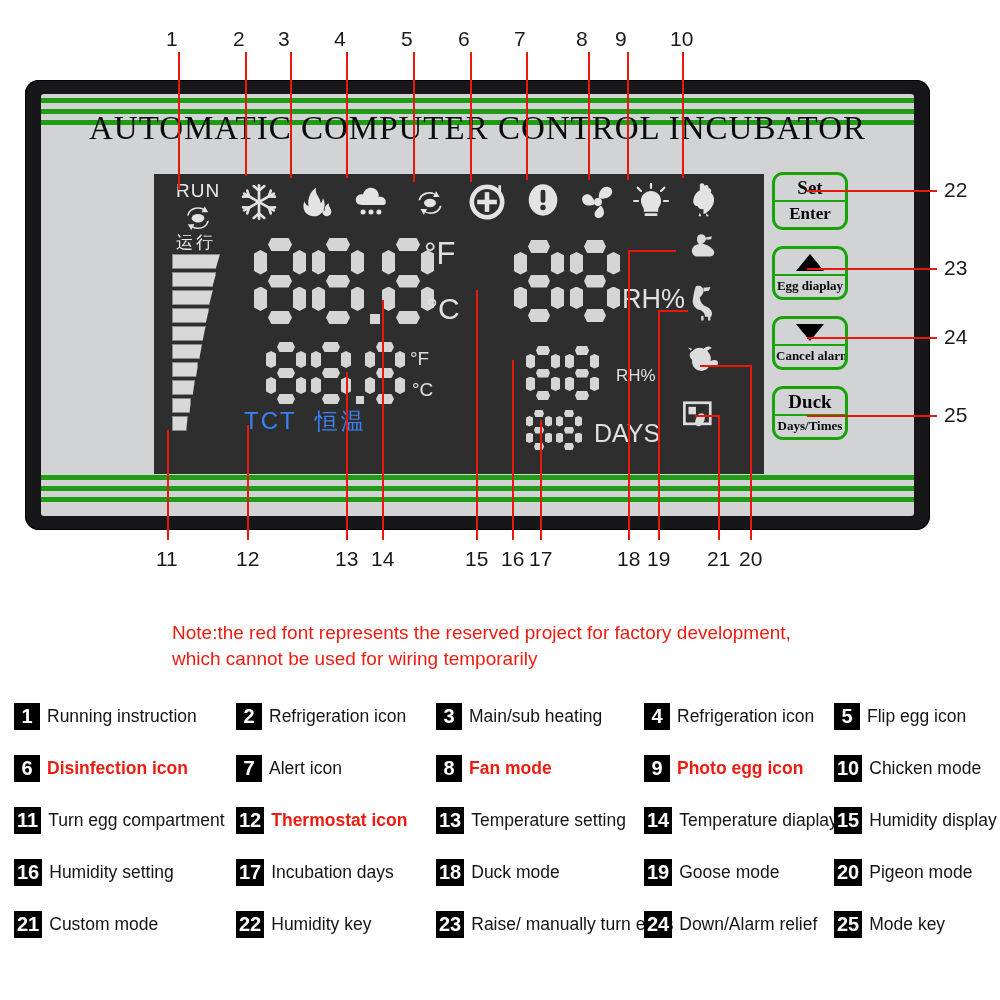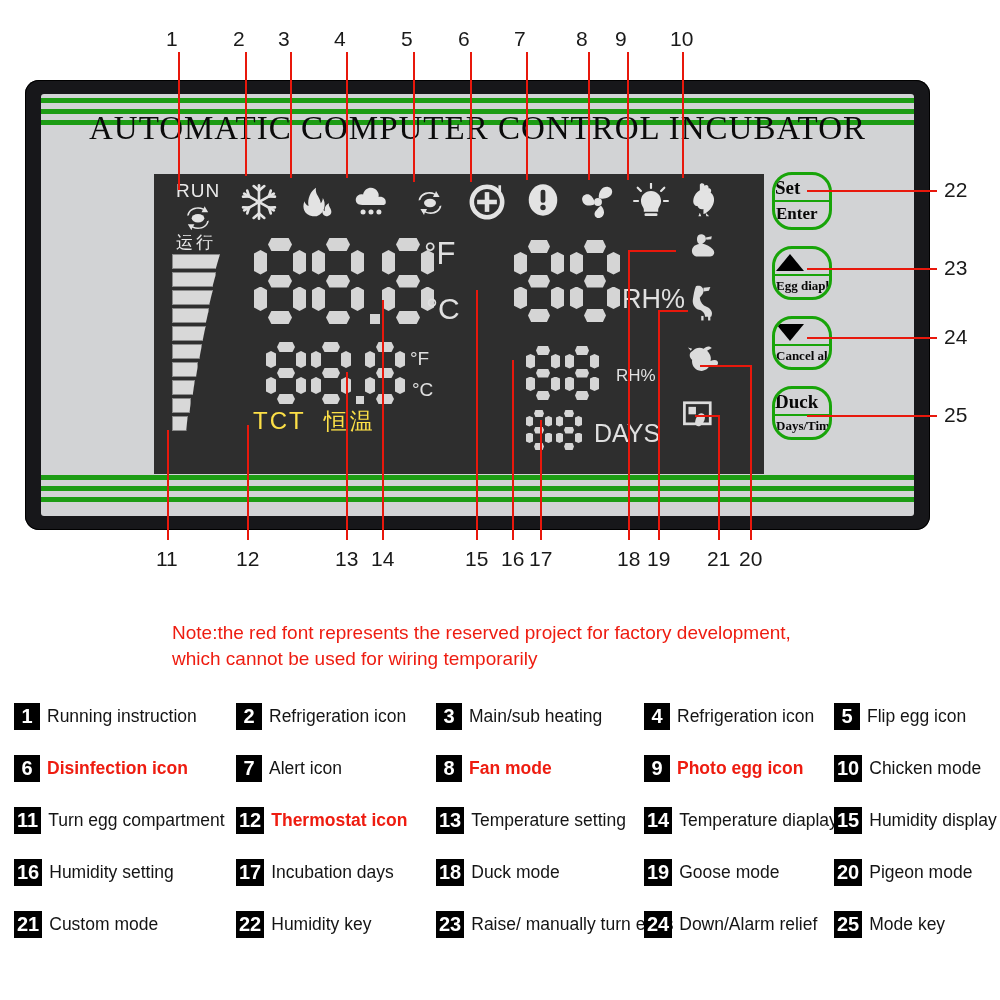--- a/index.html
+++ b/index.html
@@ -56,33 +56,33 @@
   
   #barGraph{position:absolute;left:18px;top:80px;width:54px;}
   #barGraph .seg{background:#d8d8d8;margin-bottom:3px;height:15px;border:1px solid #8a8a8a;box-sizing:border-box;}
 
   
   .segdisp{position:absolute;display:flex;align-items:flex-end;}
   .digit{position:relative;display:inline-block;}
   .digit i{position:absolute;background:#d5d5d5;display:block;}
   .unitlbl{color:#e0e0e0;font-family:"Liberation Sans",sans-serif;}
 
-  #tctRow{position:absolute;left:99px;top:232px;color:#fde047;font-size:24px;letter-spacing:2px;}
+  #tctRow{position:absolute;left:90px;top:232px;color:#3b82f6;font-size:24px;letter-spacing:2px;}
   #tctCn{margin-left:18px;font-size:23px;letter-spacing:3px;}
 
   
   #modeCol{position:absolute;left:520px;top:58px;width:76px;}
   .modeIcon{color:#dcdcdc;margin-bottom:6px;}
 
   
   #btnCol{position:absolute;left:731px;top:78px;width:76px;}
   .btn{
-    width:60px;margin-bottom:16px;background:#d2d3d5;
-    border:3px solid #18a409;border-radius:20px;overflow:hidden;
-    text-align:left;box-sizing:border-box;
+    width:76px;margin-bottom:16px;background:#d2d3d5;
+    border:3px solid #18a409;border-radius:11px;overflow:hidden;
+    text-align:center;box-sizing:border-box;
   }
   .btn .top{font-family:"Liberation Serif",serif;font-weight:bold;font-size:19px;color:#070707;padding:2px 0 1px;border-bottom:2px solid #18a409;}
   .btn .bot{font-family:"Liberation Serif",serif;font-weight:bold;font-size:17px;color:#070707;padding:2px 1px 3px;white-space:nowrap;}
   .btn .bot.small{font-size:13px;}
   .btn .arrow{padding:4px 0 2px;border-bottom:2px solid #18a409;line-height:0;}
 
   
   #note{
     position:absolute;left:172px;top:620px;width:720px;
     color:#ee1c10;font-size:19px;line-height:26px;

